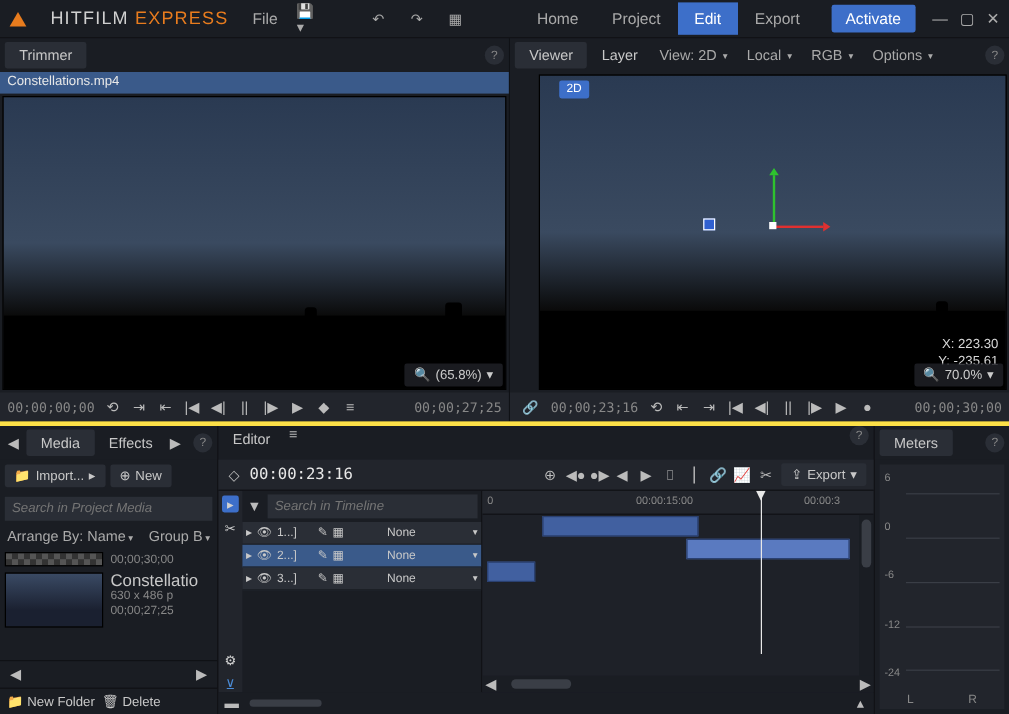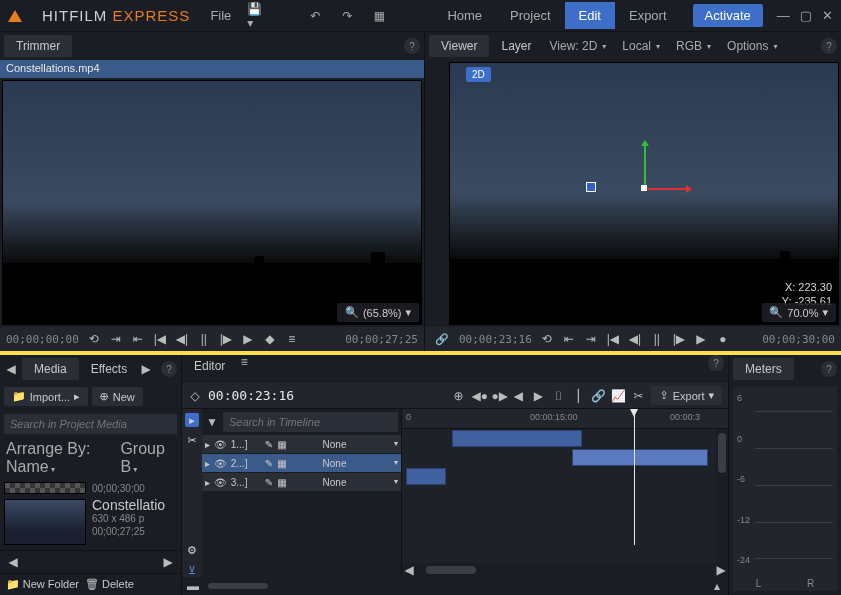--- a/index.html
+++ b/index.html
@@ -63,21 +63,21 @@
 
 
 .panels-bottom { display: flex; height: 240px; }
 .media-panel { width: 182px; border-right: 1px solid #0f1115; display: flex; flex-direction: column; }
 .editor-panel { flex: 1; border-right: 1px solid #0f1115; display: flex; flex-direction: column; }
 .meters-panel { width: 112px; display: flex; flex-direction: column; }
 
 .btnrow { display: flex; gap: 4px; padding: 4px; align-items: center; }
 .pill { background: #2a2e36; padding: 3px 8px; border-radius: 2px; color: #c8c8c8; cursor: pointer; font-size: 11px; display: flex; align-items: center; gap: 4px; }
 .search-input { background: #2a2e36; border: none; color: #888; padding: 4px 6px; width: 100%; font-size: 11px; font-style: italic; }
-.arrange-row { display: flex; padding: 2px 6px; font-size: 16px; color: #aaa; justify-content: flex-end; align-items: center; }
+.arrange-row { display: flex; padding: 2px 6px; font-size: 12px; color: #aaa; justify-content: space-between; align-items: center; }
 .arrange-row span::after { content: " ▾"; font-size: 8px; }
 
 .media-list { flex: 1; overflow: hidden; padding: 2px; }
 .media-item { display: flex; gap: 6px; padding: 2px; align-items: flex-start; }
 .thumb { width: 82px; height: 46px; background: linear-gradient(180deg, #3a4a64 0%, #1a2030 70%); border: 1px solid #000; flex-shrink: 0; }
 .thumb.checker { background: repeating-conic-gradient(#333 0 25%, #555 0 50%) 0 0/10px 10px; height: 12px; }
 .media-meta { font-size: 10px; color: #888; line-height: 13px; }
 .media-meta .name { color: #c8c8c8; font-size: 14px; }
 .footer-row { display: flex; gap: 6px; padding: 4px 6px; border-top: 1px solid #0f1115; align-items: center; font-size: 11px; }
 

